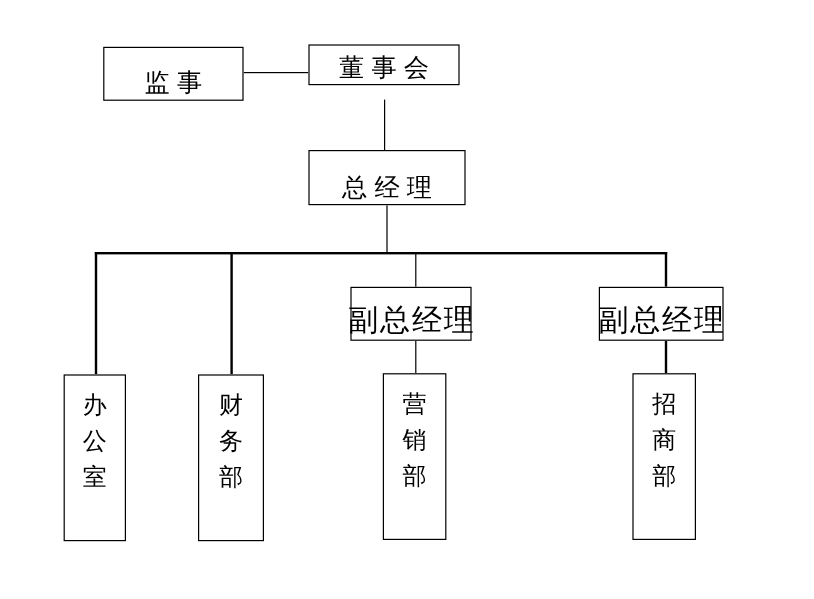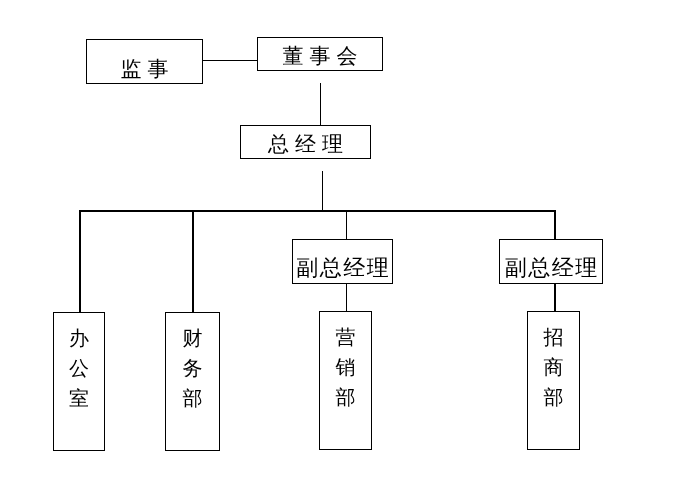--- a/index.html
+++ b/index.html
@@ -25,21 +25,21 @@
     align-items: flex-end;
     justify-content: center;
   }
   .node .label {
     font-size: 21px;
     letter-spacing: 6px;
     padding-left: 6px; 
     white-space: nowrap;
   }
   .node .label-sm {
-    font-size: 22px;
+    font-size: 25px;
     letter-spacing: 1.5px;
     padding-left: 1.5px;
     white-space: nowrap;
   }
   .vnode {
     position: absolute;
     border: 1.5px solid #000000;
     background: #ffffff;
     box-sizing: border-box;
     text-align: center;
@@ -50,21 +50,21 @@
     font-size: 20px;
     line-height: 30px;
   }
   .line {
     position: absolute;
     background: #000000;
   }
   
   #n-supervisor   { left: 86px;  top: 39px;  width: 117px; height: 45px; }
   #n-board        { left: 257px; top: 37px;  width: 126px; height: 34px; }
-  #n-gm           { left: 240px; top: 125px; width: 131px; height: 34px; }
+  #n-gm           { left: 257px; top: 125px; width: 131px; height: 46px; }
   #n-deputy1      { left: 292px; top: 239px; width: 101px; height: 45px; }
   #n-deputy2      { left: 499px; top: 239px; width: 104px; height: 45px; }
   #n-office       { left: 53px;  top: 312px; width: 52px;  height: 139px; }
   #n-finance      { left: 165px; top: 312px; width: 55px;  height: 139px; }
   #n-marketing    { left: 319px; top: 311px; width: 53px;  height: 139px; }
   #n-investment   { left: 527px; top: 311px; width: 53px;  height: 139px; }
   
   #l-sup-board    { left: 203px;   top: 59.5px; width: 54px;    height: 1.5px; }
   #l-board-gm     { left: 319.5px; top: 83px;   width: 1.5px;   height: 42px; }
   #l-gm-branch    { left: 321.5px; top: 171px;  width: 1.5px;   height: 39px; }

